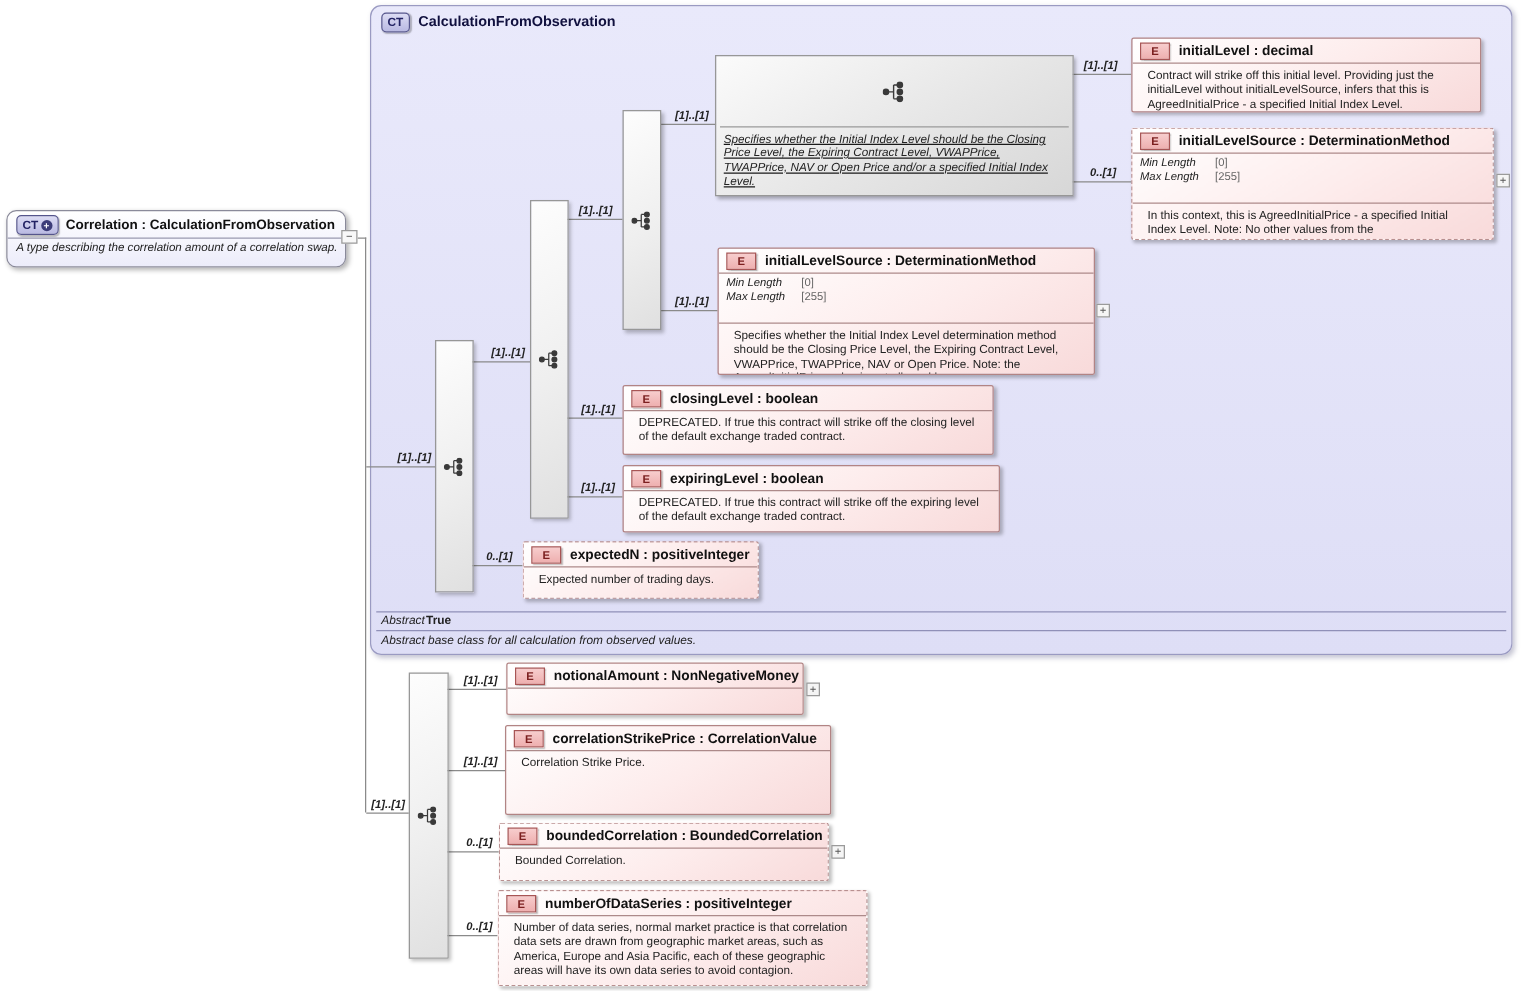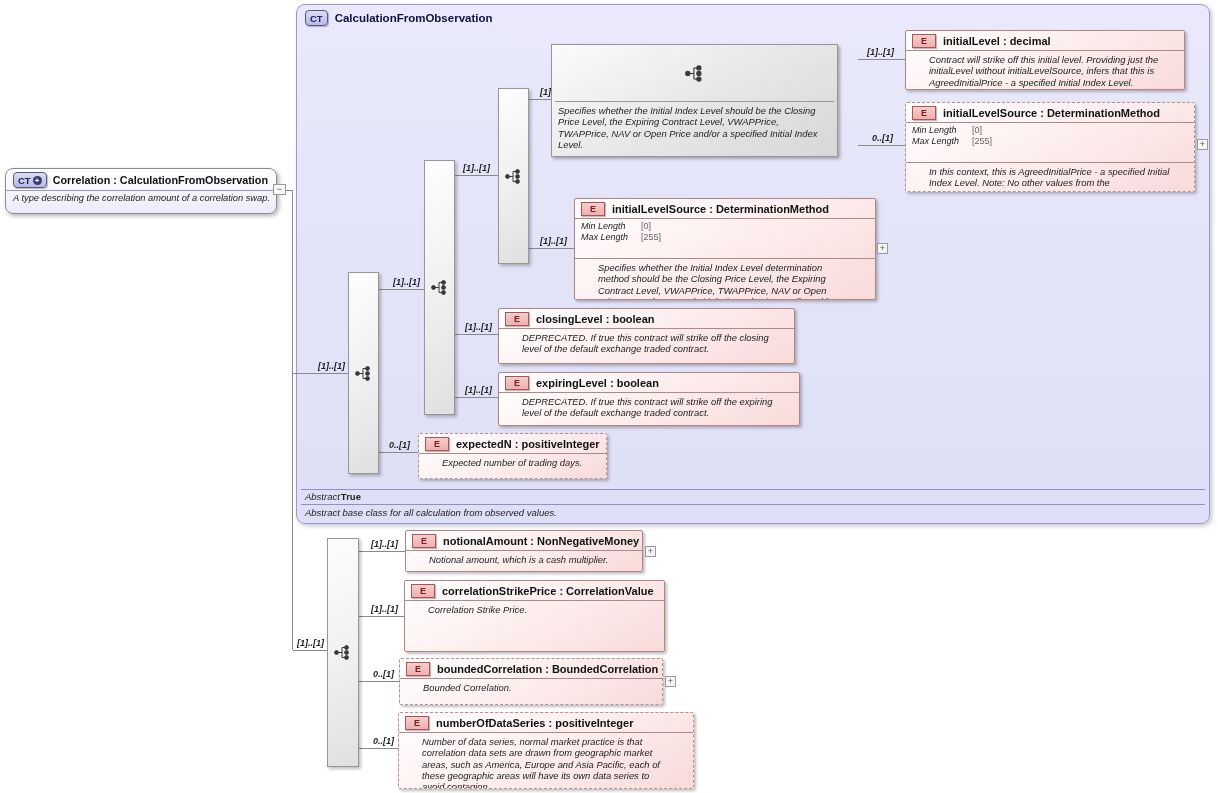--- a/index.html
+++ b/index.html
@@ -35,37 +35,37 @@
   .root-head{display:flex;align-items:center;gap:6px;padding:3px 7px 2px 7px;border-bottom:1px solid #9a9ab0;}
   .root-title{font-size:10.8px;font-weight:bold;color:#111;white-space:nowrap;}
   .root-desc{padding:2px 7px;font-size:9.3px;font-style:italic;color:#222;white-space:nowrap;}
 
   
   .seq-box{position:absolute;border:1px solid #979797;
      background:linear-gradient(150deg,#fdfdfd 0%,#efefef 55%,#e0e0e0 100%);
      box-shadow:2px 2px 3px rgba(0,0,0,.25);display:flex;align-items:center;justify-content:center;}
 
   
-  .doc-box{position:absolute;left:551px;top:44px;width:285px;height:111px;border:1px solid #979797;
+  .doc-box{position:absolute;left:572px;top:44px;width:285px;height:111px;border:1px solid #979797;
      background:linear-gradient(150deg,#fbfbfb 0%,#e6e6e6 55%,#d7d7d7 100%);
-     box-shadow:2px 2px 3px rgba(0,0,0,.3);}
+     box-shadow:2px 2px 3px rgba(0,0,0,.3);text-decoration:underline;}
   .doc-icon-area{height:56px;display:flex;align-items:center;justify-content:center;border-bottom:1px solid #9a9a9a;margin:0 3px;}
   .doc-desc{padding:3px 6px;font-size:9.4px;font-style:italic;color:#222;line-height:1.2;}
 
   
   .el-box{position:absolute;border:1px solid #b28484;border-radius:2px;
      background:linear-gradient(150deg,#ffffff 0%,#fdecec 55%,#f8dada 100%);
      box-shadow:2px 2px 3px rgba(0,0,0,.25);overflow:hidden;}
   .el-box.dashed{border-style:dashed;border-color:#b89090;}
   .el-head{display:flex;align-items:center;gap:7px;padding:3px 6px 2px 6px;border-bottom:1px solid #ad8a8a;}
   .el-title{font-size:11px;font-weight:bold;color:#111;white-space:nowrap;}
   .badge-e{flex:0 0 auto;width:22px;height:12px;border:1px solid #a85555;
      background:linear-gradient(#f7cdcd,#eeafaf);color:#7c2020;font-size:9px;font-weight:bold;
      display:flex;align-items:center;justify-content:center;box-shadow:1px 1px 1px rgba(0,0,0,.25);}
-  .el-desc{padding:3px 23px;font-size:9.4px;font-style:italic;color:#222;line-height:1.2;}
+  .el-desc{padding:3px 12px;font-size:9.4px;color:#222;line-height:1.2;}
   .facets{padding:2px 6px 15px 6px;border-bottom:1px solid #ad8a8a;font-size:9px;line-height:1.22;}
   .facet{white-space:nowrap;}
   .facet-label{display:inline-block;width:60px;font-style:italic;color:#222;}
   .facet-value{color:#666;}
 
   
   .plus-btn{position:absolute;width:11px;height:11px;border:1px solid #9a9a9a;background:#f5f5f5;
      font-size:9px;line-height:9px;text-align:center;color:#555;box-sizing:border-box;}
   .minus-box{position:absolute;left:273px;top:184px;width:13px;height:11px;border:1px solid #9a9a9a;
      background:#f8f8f8;font-size:9px;line-height:8px;text-align:center;color:#444;box-sizing:border-box;}
@@ -266,21 +266,20 @@
         <span class="el-title">expectedN : positiveInteger</span>
       </div>
     <div class="el-desc">Expected number of trading days.</div>
   </div>
 
   <div class="el-box" style="left:405px;top:530px;width:236px;height:40px;">
     <div class="el-head">
         <span class="badge-e">E</span>
         <span class="el-title">notionalAmount : NonNegativeMoney</span>
       </div>
-    <div class="el-desc">Notional amount, which is a cash multiplier.</div>
   </div>
 
   <div class="el-box" style="left:404px;top:580px;width:259px;height:70px;">
     <div class="el-head">
         <span class="badge-e">E</span>
         <span class="el-title">correlationStrikePrice : CorrelationValue</span>
       </div>
     <div class="el-desc">Correlation Strike Price.</div>
   </div>
 

